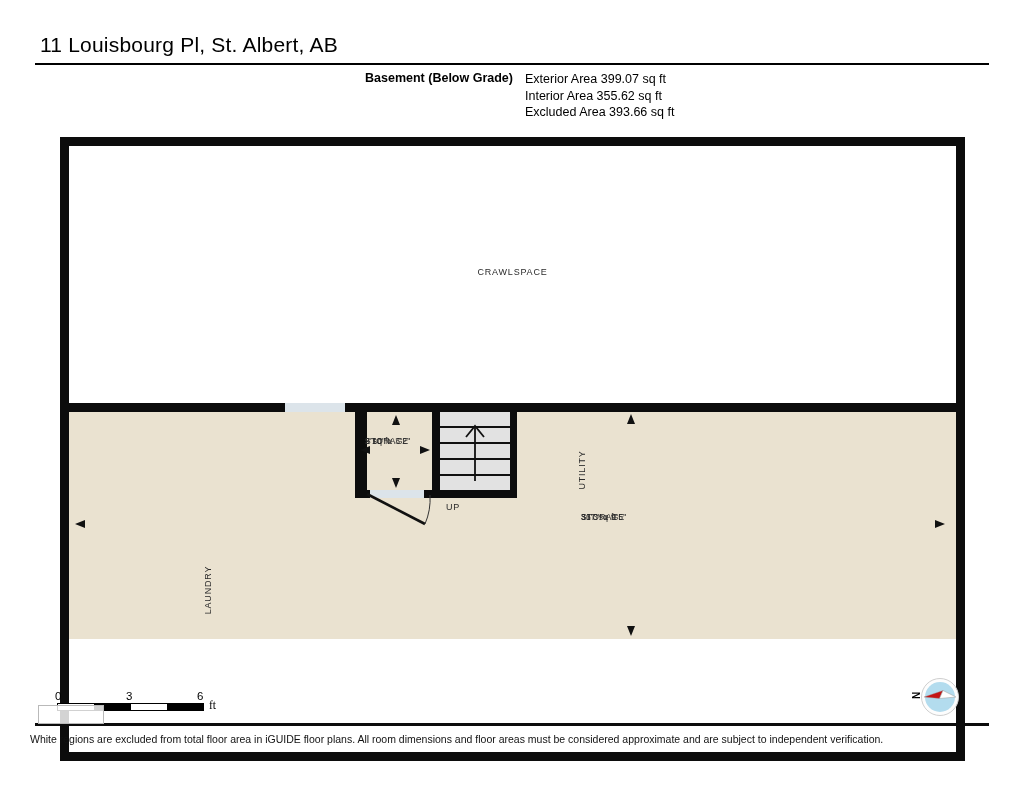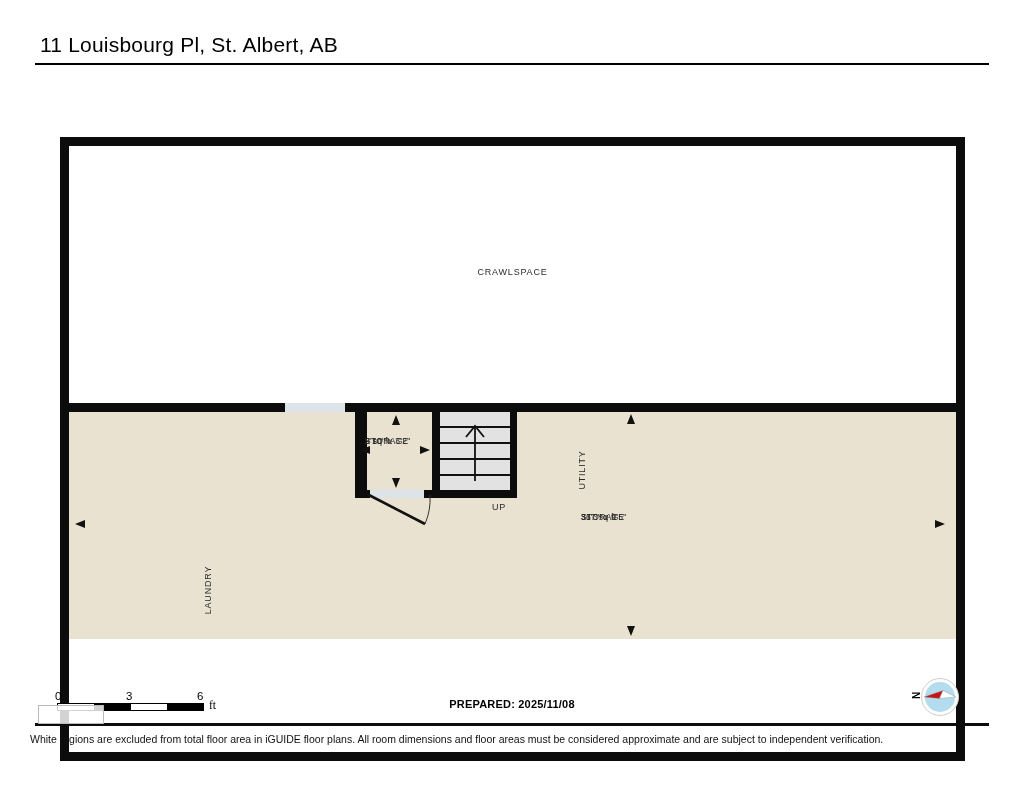--- a/index.html
+++ b/index.html
@@ -26,21 +26,21 @@
   .mid-open{left:216px;top:257px;width:60px;height:9px;background:var(--opening);}
   .cl-wall{left:286px;top:257px;width:12px;height:95px;background:var(--wall);}
   .cl-stub-l{left:286px;top:344px;width:15px;height:8px;background:var(--wall);}
   .cl-open{left:301px;top:344px;width:54px;height:8px;background:var(--opening);}
   .cl-stub-r{left:355px;top:344px;width:16px;height:8px;background:var(--wall);}
   .st-wall-l{left:363px;top:257px;width:8px;height:95px;background:var(--wall);}
   .st-treads{left:371px;top:266px;width:70px;height:78px;background:var(--tread);}
   .st-treads div{left:0;width:70px;height:2px;background:#111;}
   .st-wall-r{left:441px;top:257px;width:7px;height:95px;background:var(--wall);}
   .st-bottom{left:363px;top:344px;width:85px;height:8px;background:var(--wall);}
-  .up-label{left:377px;top:356px;width:60px;text-align:right;}
+  .up-label{left:377px;top:356px;width:60px;text-align:left;}
   .closet-dims{left:296px;top:291px;width:64px;}
   .storage-dims{left:512px;top:367px;width:100px;}
   .vlabel{width:60px;height:12px;text-align:center;transform:rotate(-90deg);}
   .utility{left:484px;top:318px;}
   .laundry{left:110px;top:438px;}
   .arr{width:0;height:0;}
   .a-up{border-left:4px solid transparent;border-right:4px solid transparent;border-bottom:10px solid #111;}
   .a-dn{border-left:4px solid transparent;border-right:4px solid transparent;border-top:10px solid #111;}
   .a-lf{border-top:4px solid transparent;border-bottom:4px solid transparent;border-right:10px solid #111;}
   .a-rt{border-top:4px solid transparent;border-bottom:4px solid transparent;border-left:10px solid #111;}
@@ -60,20 +60,26 @@
   .disclaimer{left:30px;top:733px;width:960px;font-size:10.5px;color:#111;}
 </style>
 </head>
 <body>
 
 <div class="page">
 
   <div class="abs title">11 Louisbourg Pl, St. Albert, AB</div>
   <div class="abs rule"></div>
 
+  <div class="abs floor-label">Basement (Below Grade)</div>
+  <div class="abs areas">
+    <div>Exterior Area 399.07 sq ft</div>
+    <div>Interior Area 355.62 sq ft</div>
+    <div>Excluded Area 393.66 sq ft</div>
+  </div>
 
   <div class="abs plan">
 
     <div class="room-label crawl-label">CRAWLSPACE</div>
 
     <div class="lower"></div>
     <div class="mid-wall"></div>
     <div class="mid-open"></div>
 
     <div class="cl-wall"></div>
@@ -129,21 +135,20 @@
   <div class="abs scl-num" style="left:126px">3</div>
   <div class="abs scl-num" style="left:197px">6</div>
   <div class="abs scale-bar">
     <span class="sb-w"></span>
       <span class="sb-b"></span>
       <span class="sb-w"></span>
       <span class="sb-b"></span>
   </div>
   <div class="abs scl-ft">ft</div>
 
-  <div class="abs prepared">PREPARED: 2025/11/08</div>
 
   <svg class="abs compass" viewBox="0 0 40 40">
     <circle cx="20" cy="20" r="18.5" fill="#fdfdfd" stroke="#cfcfcf" stroke-width="1"></circle>
     <circle cx="20" cy="20" r="15" fill="var(--compass_blue)"></circle>
     <polygon points="4,20 23,13.5 19.5,21.5" fill="var(--compass_red)" stroke="#9a9a9a" stroke-width="0.4"></polygon>
     <polygon points="36,20 19.5,21.5 23,13.5" fill="#ffffff" stroke="#9a9a9a" stroke-width="0.5"></polygon>
   </svg>
   <div class="abs north">N</div>
 
   <div class="abs fade-box"></div>

